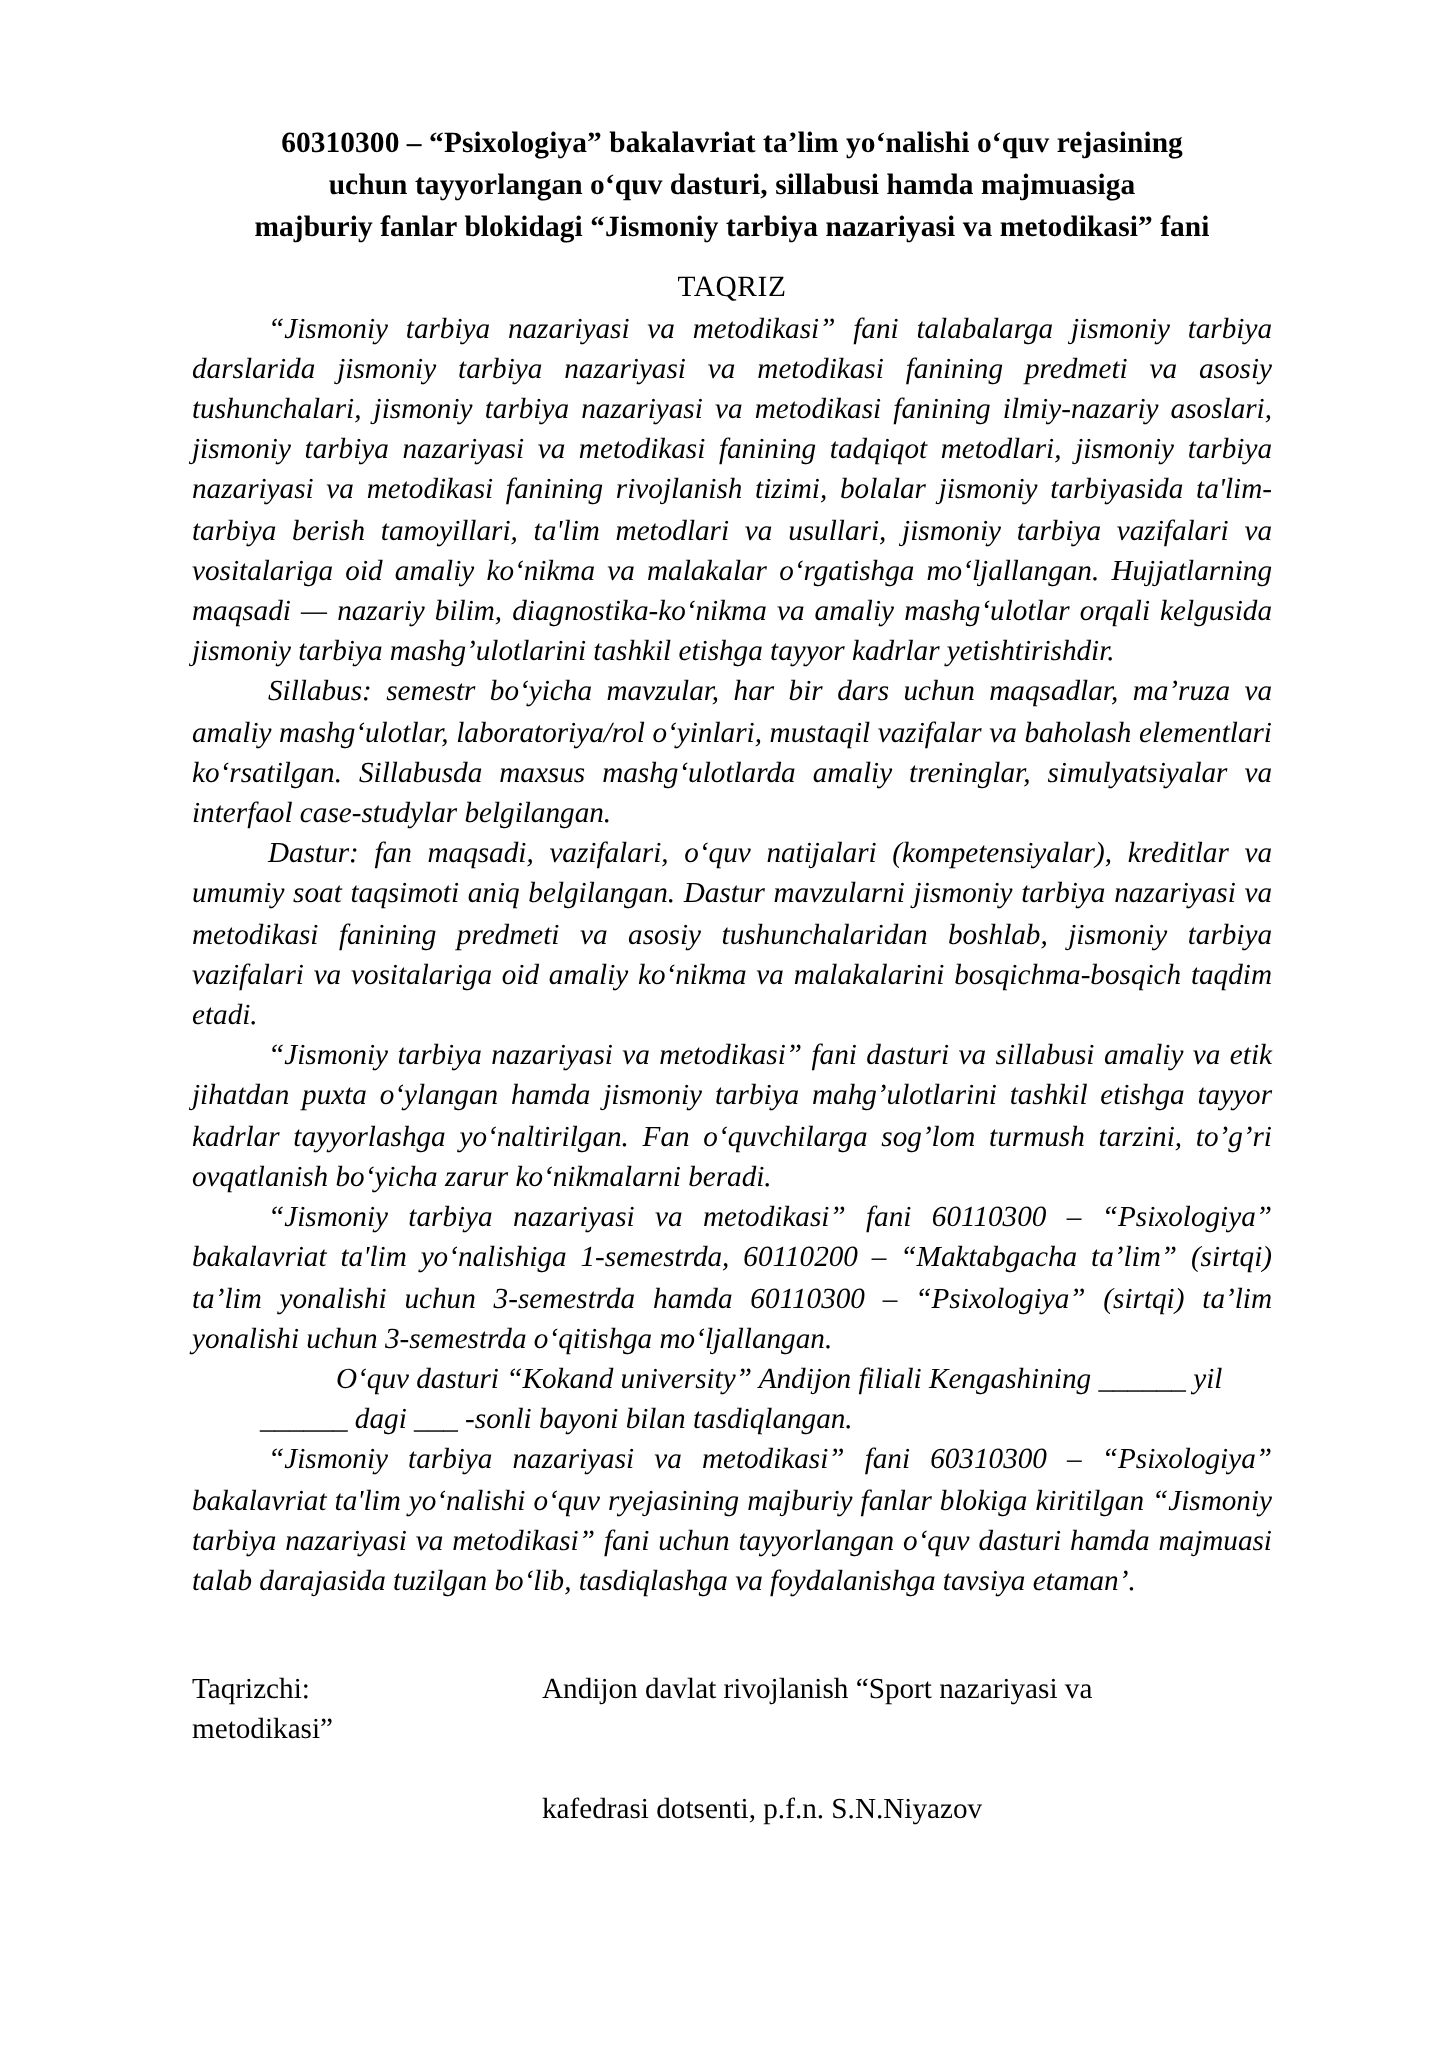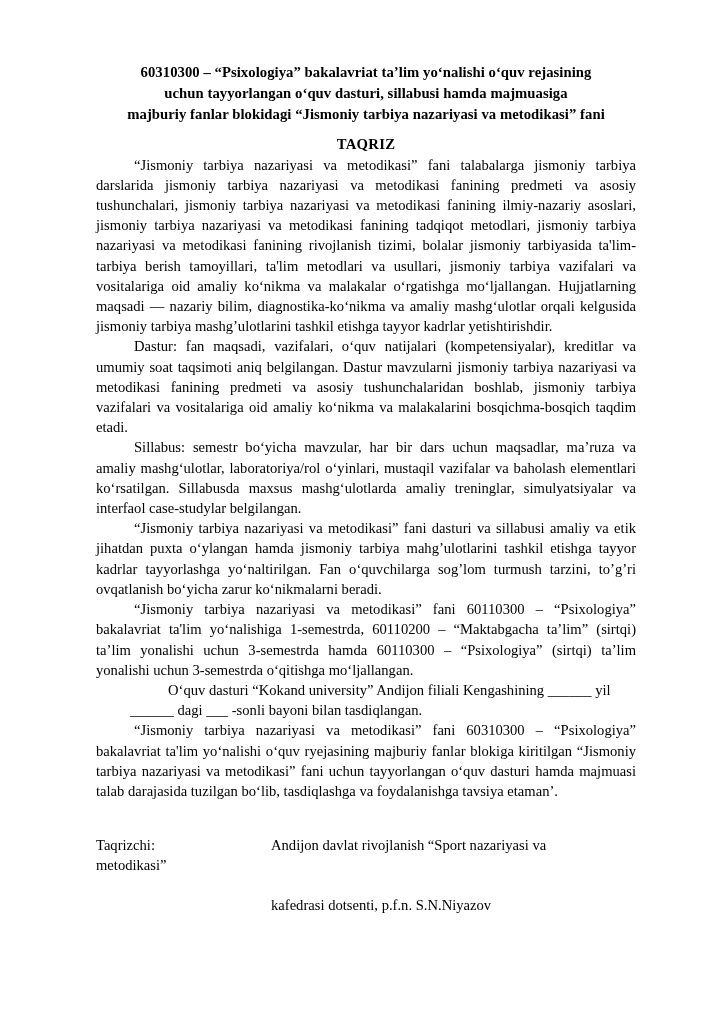--- a/index.html
+++ b/index.html
@@ -29,33 +29,34 @@
     line-height: 1.42;
     text-align: center;
     margin: 0 0 0 0;
     letter-spacing: 0.05px;
   }
   .doc-title .tline {
     display: block;
   }
   .heading-taqriz {
     font-size: 14.7px;
-    font-weight: bold;
+    font-weight: normal;
     text-align: center;
     margin: 11px 0 2px 0;
     letter-spacing: 0.3px;
   }
   p.body-par {
     font-size: 14.6px;
     line-height: 1.385;
     text-align: justify;
     text-justify: inter-word;
     margin: 0;
     text-indent: 38px;
     hyphens: none;
+    font-style: italic;
   }
   p.body-par.last-left {
     text-align: left;
     margin-left: 34px;
   }
   .sig-block {
     margin-top: 34px;
     font-size: 14.6px;
     line-height: 1.38;
   }
@@ -86,22 +87,22 @@
 
   <div class="doc-title">
     <span class="tline">60310300 – “Psixologiya” bakalavriat ta’lim yo‘nalishi o‘quv rejasining</span>
     <span class="tline">uchun tayyorlangan o‘quv dasturi, sillabusi hamda majmuasiga</span>
     <span class="tline">majburiy fanlar blokidagi “Jismoniy tarbiya nazariyasi va metodikasi” fani</span>
   </div>
 
   <div class="heading-taqriz">TAQRIZ</div>
 
   <p class="body-par">“Jismoniy tarbiya nazariyasi va metodikasi” fani talabalarga jismoniy tarbiya darslarida jismoniy tarbiya nazariyasi va metodikasi fanining predmeti va asosiy tushunchalari, jismoniy tarbiya nazariyasi va metodikasi fanining ilmiy-nazariy asoslari, jismoniy tarbiya nazariyasi va metodikasi fanining tadqiqot metodlari, jismoniy tarbiya nazariyasi va metodikasi fanining rivojlanish tizimi, bolalar jismoniy tarbiyasida ta'lim-tarbiya berish tamoyillari, ta'lim metodlari va usullari, jismoniy tarbiya vazifalari va vositalariga oid amaliy ko‘nikma va malakalar o‘rgatishga mo‘ljallangan. Hujjatlarning maqsadi — nazariy bilim, diagnostika-ko‘nikma va amaliy mashg‘ulotlar orqali kelgusida jismoniy tarbiya mashg’ulotlarini tashkil etishga tayyor kadrlar yetishtirishdir.</p>
+  <p class="body-par">Sillabus: semestr bo‘yicha mavzular, har bir dars uchun maqsadlar, ma’ruza va amaliy mashg‘ulotlar, laboratoriya/rol o‘yinlari, mustaqil vazifalar va baholash elementlari ko‘rsatilgan. Sillabusda maxsus mashg‘ulotlarda amaliy treninglar, simulyatsiyalar va interfaol case-studylar belgilangan.</p>
   <p class="body-par">Dastur: fan maqsadi, vazifalari, o‘quv natijalari (kompetensiyalar), kreditlar va umumiy soat taqsimoti aniq belgilangan. Dastur mavzularni jismoniy tarbiya nazariyasi va metodikasi fanining predmeti va asosiy tushunchalaridan boshlab, jismoniy tarbiya vazifalari va vositalariga oid amaliy ko‘nikma va malakalarini bosqichma-bosqich taqdim etadi.</p>
-  <p class="body-par">Sillabus: semestr bo‘yicha mavzular, har bir dars uchun maqsadlar, ma’ruza va amaliy mashg‘ulotlar, laboratoriya/rol o‘yinlari, mustaqil vazifalar va baholash elementlari ko‘rsatilgan. Sillabusda maxsus mashg‘ulotlarda amaliy treninglar, simulyatsiyalar va interfaol case-studylar belgilangan.</p>
   <p class="body-par">“Jismoniy tarbiya nazariyasi va metodikasi” fani dasturi va sillabusi amaliy va etik jihatdan puxta o‘ylangan hamda jismoniy tarbiya mahg’ulotlarini tashkil etishga  tayyor kadrlar tayyorlashga yo‘naltirilgan. Fan o‘quvchilarga sog’lom turmush tarzini, to’g’ri ovqatlanish bo‘yicha zarur ko‘nikmalarni beradi.</p>
   <p class="body-par">“Jismoniy tarbiya nazariyasi va metodikasi” fani 60110300 – “Psixologiya” bakalavriat ta'lim yo‘nalishiga 1-semestrda, 60110200 – “Maktabgacha ta’lim” (sirtqi) ta’lim yonalishi uchun 3-semestrda hamda 60110300 – “Psixologiya” (sirtqi) ta’lim yonalishi uchun 3-semestrda o‘qitishga mo‘ljallangan.</p>
   <p class="body-par last-left">O‘quv dasturi “Kokand university” Andijon filiali Kengashining ______ yil ______ dagi ___ -sonli bayoni bilan tasdiqlangan.</p>
   <p class="body-par">“Jismoniy tarbiya nazariyasi va metodikasi” fani 60310300 – “Psixologiya” bakalavriat ta'lim yo‘nalishi o‘quv ryejasining majburiy fanlar blokiga kiritilgan “Jismoniy tarbiya nazariyasi va metodikasi” fani uchun tayyorlangan o‘quv dasturi hamda majmuasi talab darajasida tuzilgan bo‘lib, tasdiqlashga va foydalanishga tavsiya etaman’.</p>
 
   <div class="sig-block">
     <div class="sig-row">
       <div class="sig-label">Taqrizchi:</div>
       <div class="sig-value">
         <span class="sig-under">Andijon davlat rivojlanish “Sport nazariyasi va</span>

